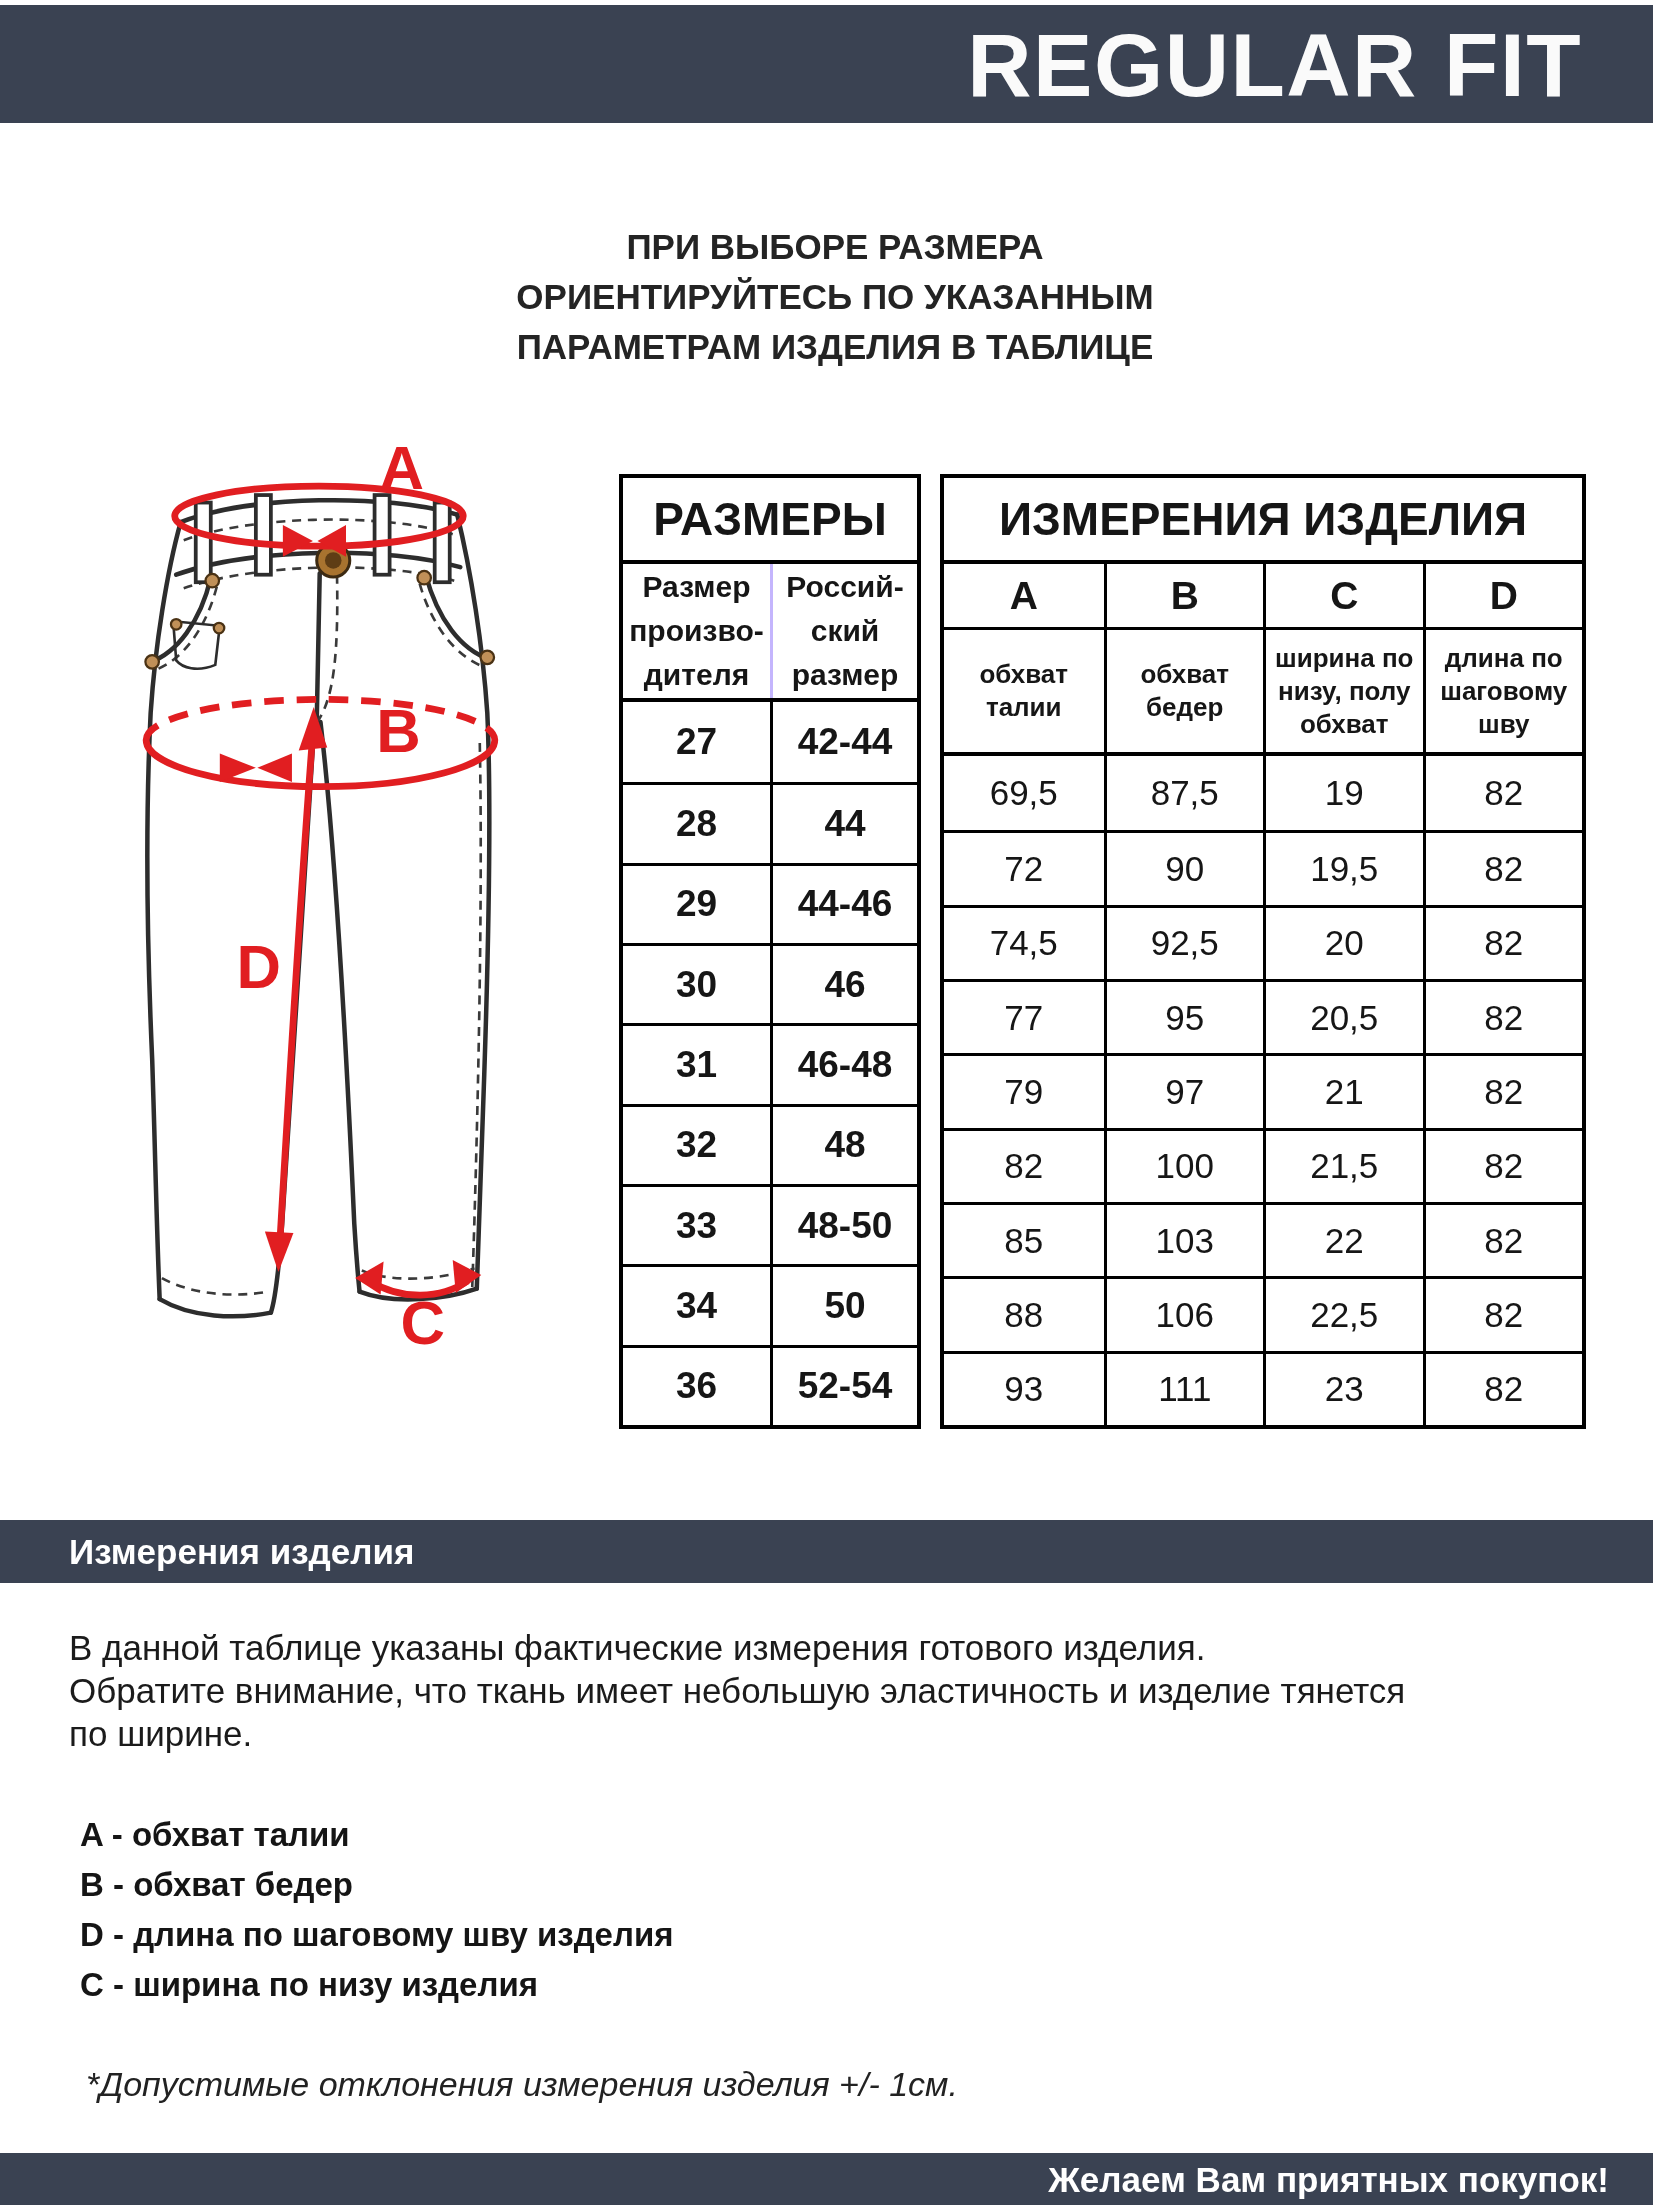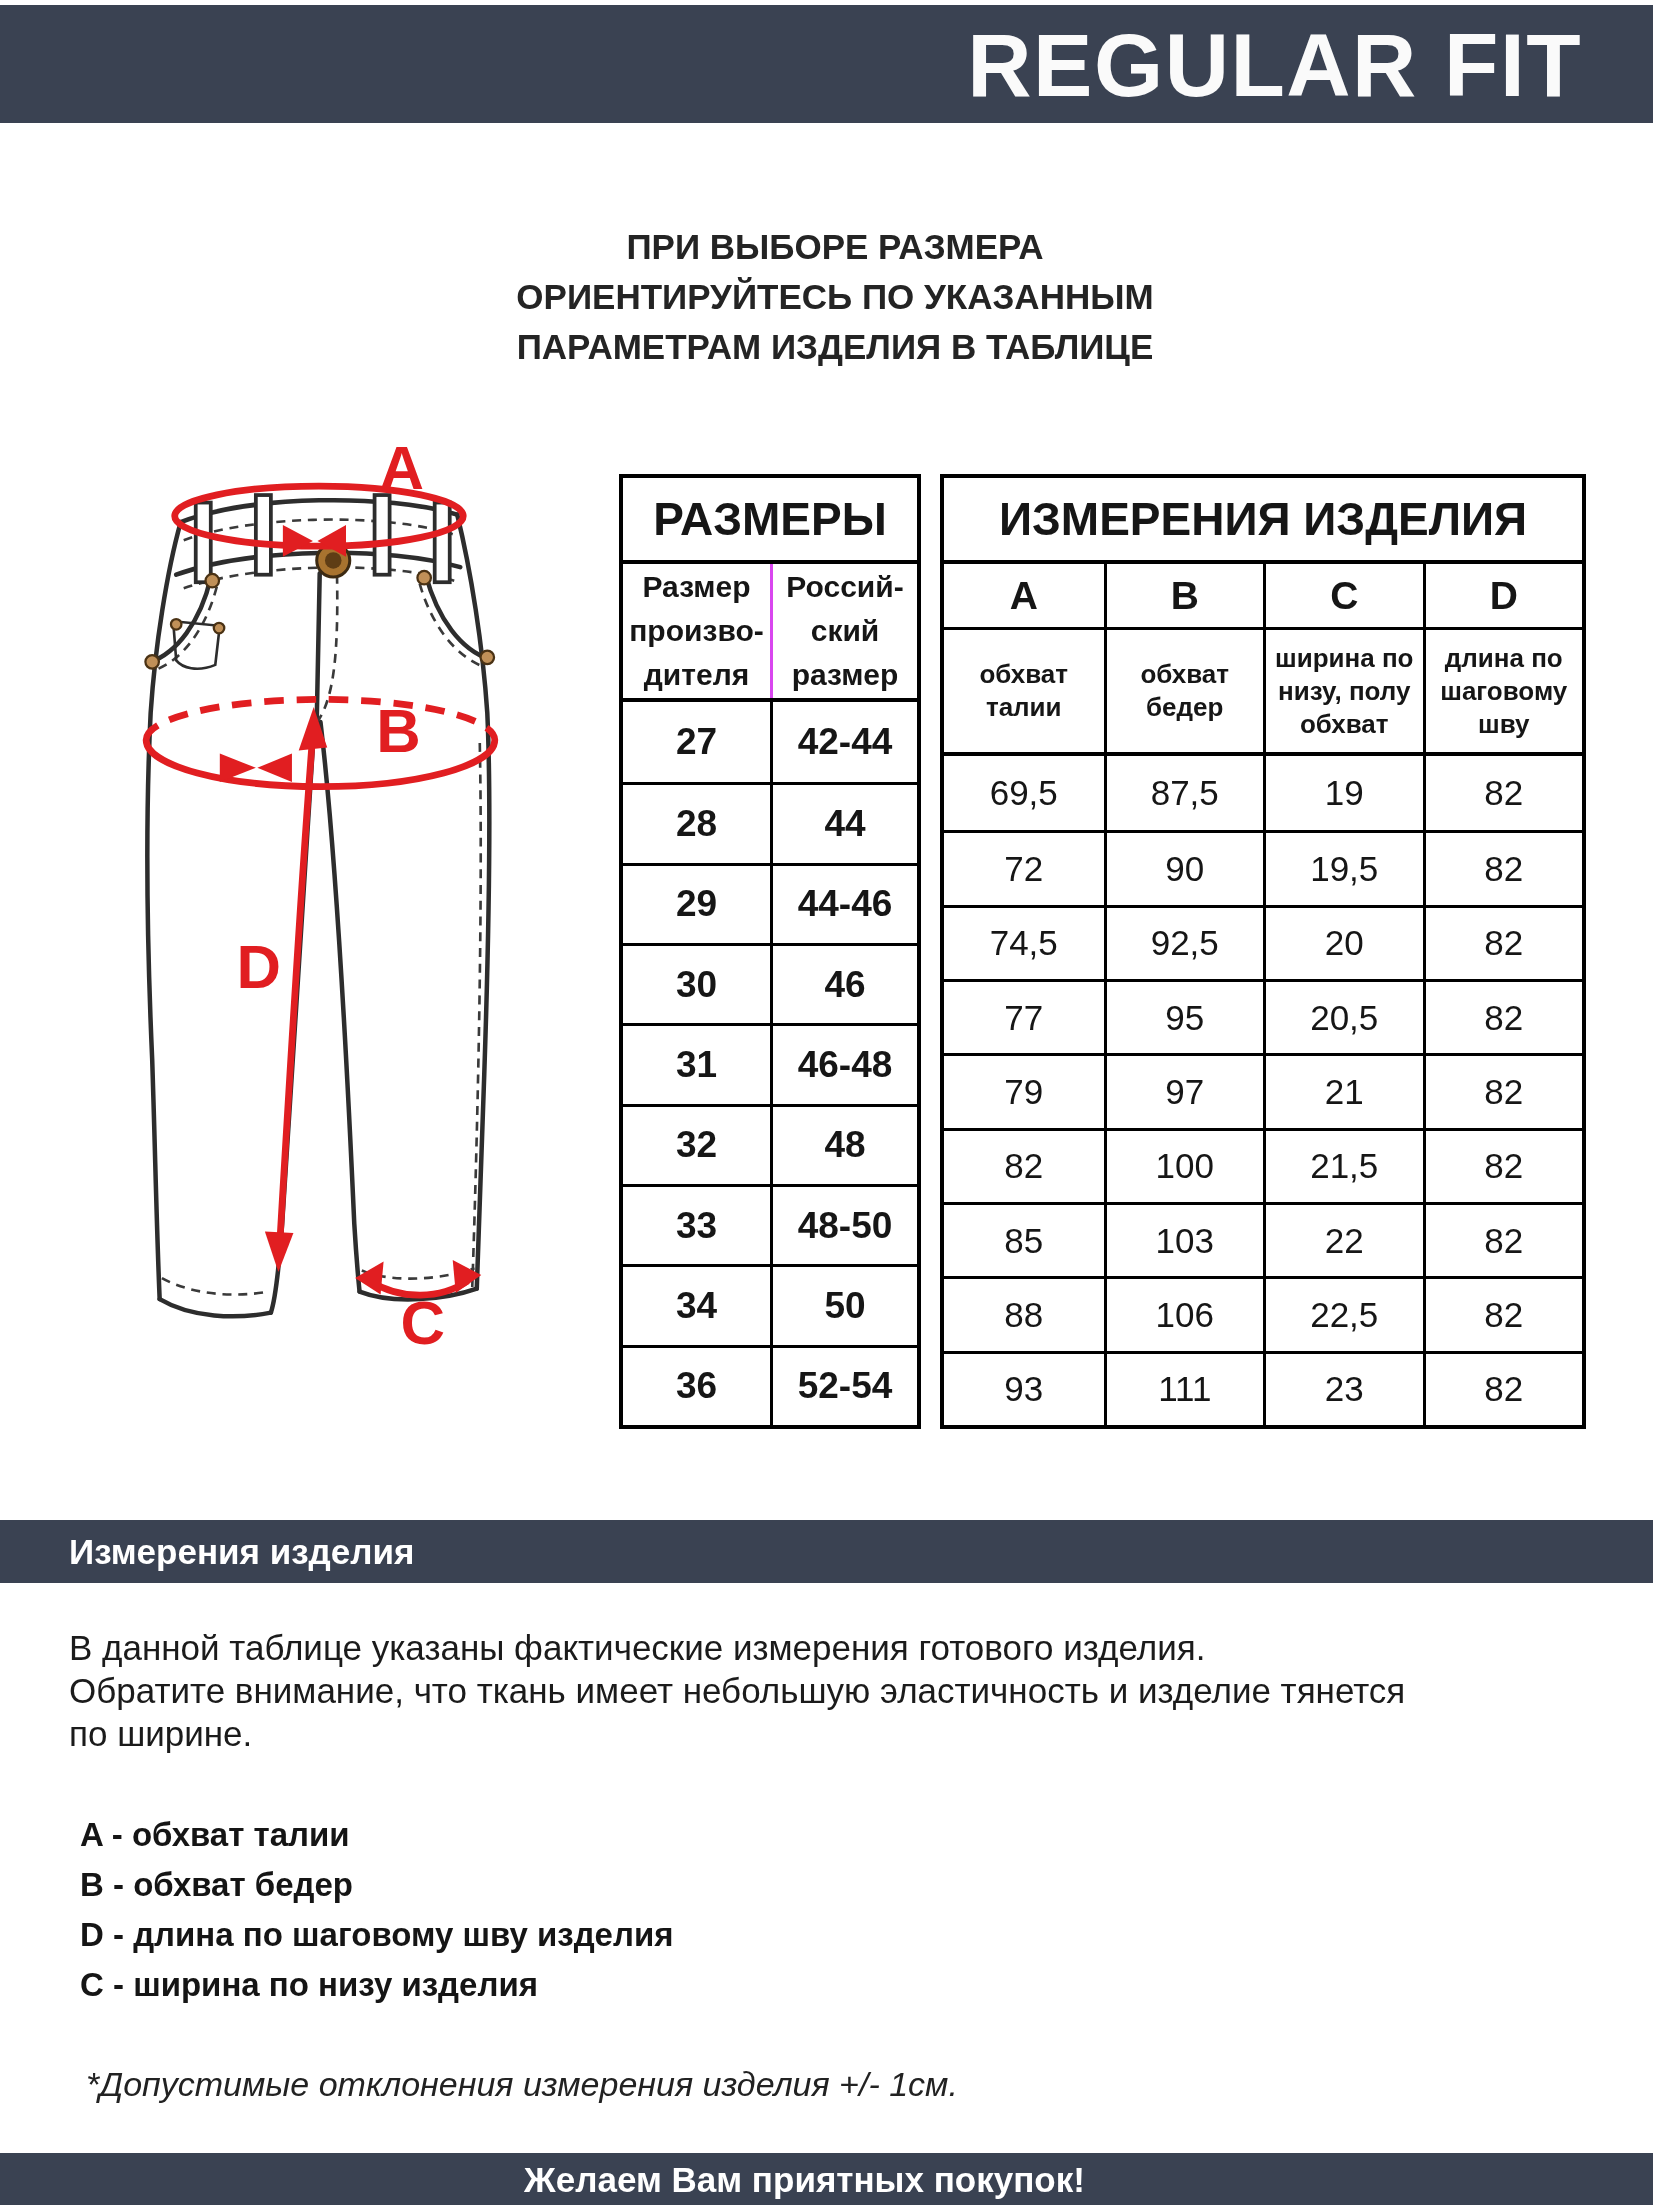--- a/index.html
+++ b/index.html
@@ -30,21 +30,21 @@
   .t-title{
     box-sizing:border-box;height:86px;border-bottom:4.5px solid #000;
     display:flex;align-items:center;justify-content:center;
     font-size:46px;font-weight:700;
   }
   .tl-heads{box-sizing:border-box;height:138px;border-bottom:4.5px solid #000;display:grid;grid-template-columns:1fr 1fr;}
   .tl-heads .cell{
     display:flex;align-items:center;justify-content:center;text-align:center;
     font-size:30px;font-weight:700;line-height:44px;white-space:pre-line;box-sizing:border-box;
   }
-  .tl-heads .cell + .cell{border-left:3px solid #d946ef;}
+  .tl-heads .cell + .cell{border-left:3px solid #c4b5fd;}
   .letters-row{box-sizing:border-box;height:66px;border-bottom:3.8px solid #000;display:grid;grid-template-columns:repeat(4,1fr);}
   .letters-row .cell{
     display:flex;align-items:center;justify-content:center;
     font-size:39px;font-weight:700;box-sizing:border-box;
   }
   .desc-row{box-sizing:border-box;height:126px;border-bottom:4.5px solid #000;display:grid;grid-template-columns:repeat(4,1fr);}
   .desc-row .cell{
     display:flex;align-items:center;justify-content:center;text-align:center;
     font-size:26px;font-weight:700;line-height:33px;white-space:pre-line;box-sizing:border-box;
   }
@@ -81,21 +81,21 @@
     font-size:35px;line-height:43px;color:#1b1b1b;white-space:pre-line;
   }
   .legend{position:absolute;left:80px;top:1810px;}
   .legend .legend-item{font-size:33px;font-weight:700;line-height:50px;color:#151515;}
   .note{
     position:absolute;left:86px;top:2065px;
     font-size:34px;font-style:italic;color:#222222;
   }
   .footer{
     position:absolute;left:0;top:2153px;width:1654px;height:53px;background:var(--navy);
-    color:#ffffff;font-size:35px;font-weight:700;line-height:53px;text-align:center;
+    color:#ffffff;font-size:35px;font-weight:700;line-height:53px;text-align:right;
     padding-right:45px;box-sizing:border-box;
   }
 </style>
 </head>
 <body>
 
 <div id="canvas">
 
   <div class="topbar">
     <div class="title">REGULAR FIT</div>

